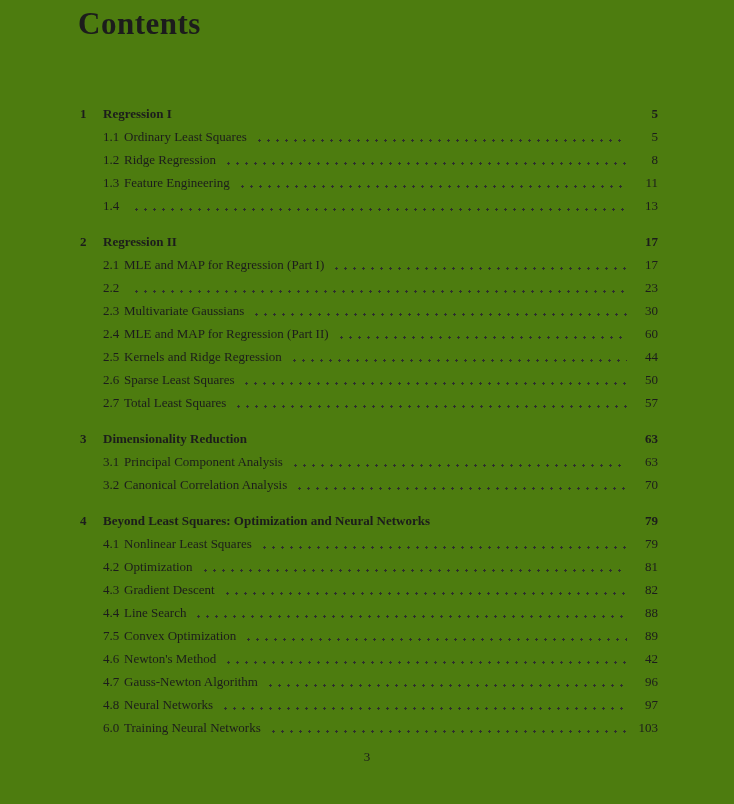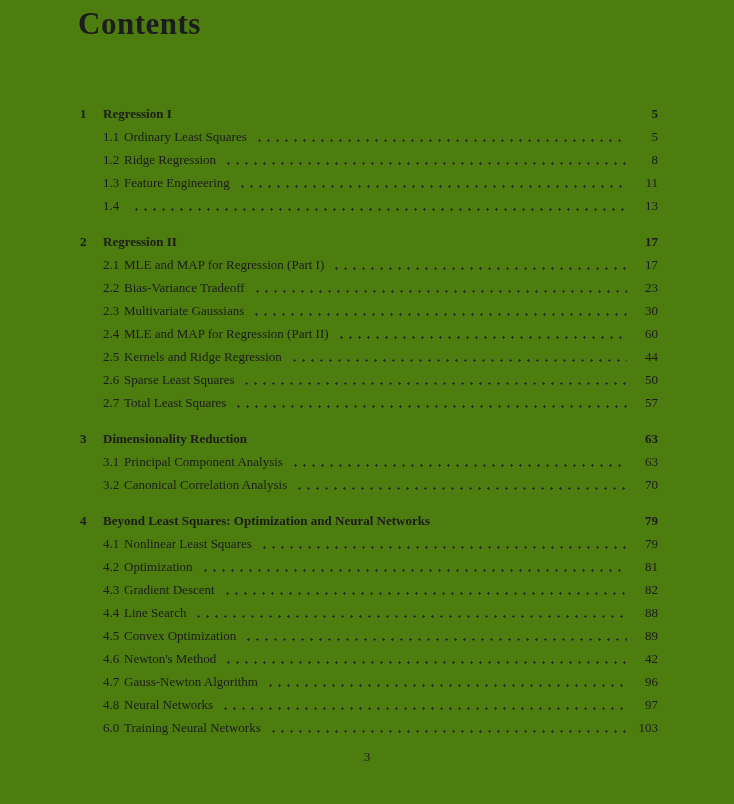--- a/index.html
+++ b/index.html
@@ -135,21 +135,20 @@
     <div>
   <div class="section-row">
     <span class="section-number">2.1</span>
     <span class="section-title">MLE and MAP for Regression (Part I)</span>
     <span class="leader"></span>
     <span class="page-number">17</span>
   </div>
 
   <div class="section-row">
     <span class="section-number">2.2</span>
-    <span class="section-title">Bias-Variance Tradeoff</span>
     <span class="leader"></span>
     <span class="page-number">23</span>
   </div>
 
   <div class="section-row">
     <span class="section-number">2.3</span>
     <span class="section-title">Multivariate Gaussians</span>
     <span class="leader"></span>
     <span class="page-number">30</span>
   </div>
@@ -238,21 +237,21 @@
   </div>
 
   <div class="section-row">
     <span class="section-number">4.4</span>
     <span class="section-title">Line Search</span>
     <span class="leader"></span>
     <span class="page-number">88</span>
   </div>
 
   <div class="section-row">
-    <span class="section-number">4.5</span>
+    <span class="section-number">7.5</span>
     <span class="section-title">Convex Optimization</span>
     <span class="leader"></span>
     <span class="page-number">89</span>
   </div>
 
   <div class="section-row">
     <span class="section-number">4.6</span>
     <span class="section-title">Newton's Method</span>
     <span class="leader"></span>
     <span class="page-number">42</span>

